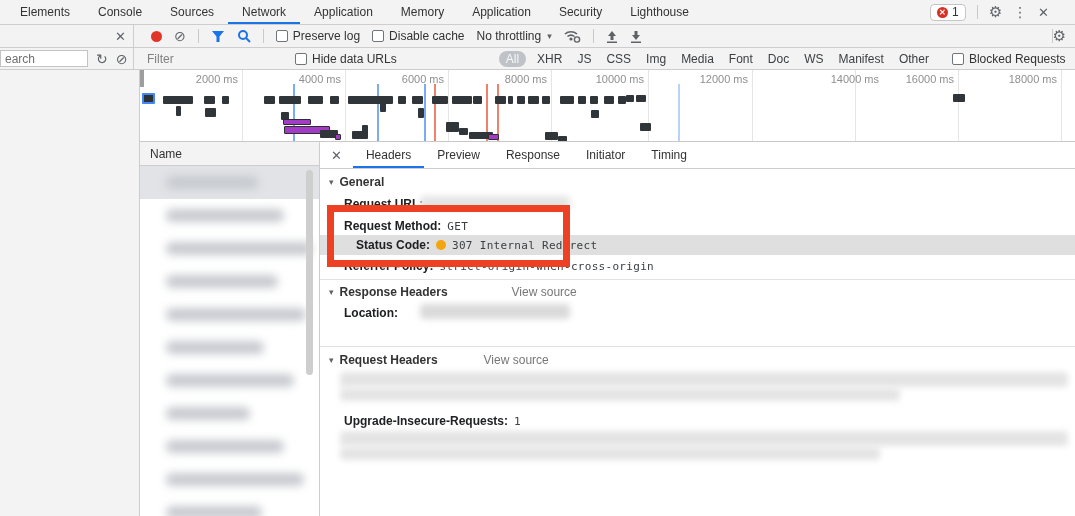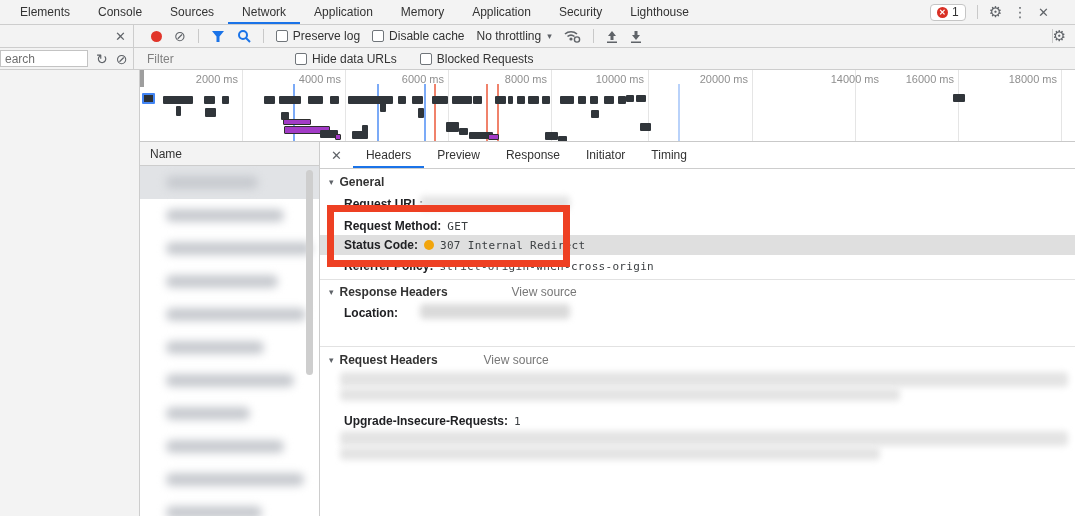--- a/index.html
+++ b/index.html
@@ -114,21 +114,21 @@
   .dtab.selected { box-shadow:inset 0 -2px 0 #1a73e8; }
   .sec-h { position:absolute; left:9px; display:flex; align-items:center; gap:6px; font-weight:bold; color:#333; }
   .disc { font-size:9px; color:#5f6368; font-weight:normal; }
   .view-src { font-weight:normal; color:#777; margin-left:14px; }
   .vs-resp { margin-left:58px; }
   .vs-req { margin-left:40px; }
   .kv { position:absolute; left:24px; display:flex; align-items:center; gap:6px; }
   .key { font-weight:bold; color:#202124; }
   .val-mono { font-family:"DejaVu Sans Mono", monospace; font-size:11px; color:#3c4043; letter-spacing:0.3px; }
   .status-band { position:absolute; left:0; right:0; height:20px; background:#dfdfdf; }
-  .status-inner { position:absolute; left:24px; top:3px; display:flex; align-items:center; gap:6px; }
+  .status-inner { position:absolute; left:36px; top:3px; display:flex; align-items:center; gap:6px; }
   .status-dot { width:10px; height:10px; border-radius:50%; background:#f2a50c; }
   .divider { position:absolute; left:0; right:0; border-top:1px solid #e2e2e2; }
   .dredact { position:absolute; background:#dadada; border-radius:4px; filter:blur(3px); }
   .dredact.light { background:#e4e4e4; }
   .red-annot {
     position:absolute; left:7px; top:63px; width:243px; height:62px;
     border:7px solid #ee4023; pointer-events:none; z-index:5;
   }
 </style>
 </head>
@@ -216,41 +216,54 @@
       <input class="search-input" value="earch" style="">
       <span class="refresh-ic">↻</span>
       <span class="block-ic">⊘</span>
     </div>
     <div class="row3-main">
       <span class="filter-ph">Filter</span>
       <label class="chk">
         <span class="box"></span>
         <span>Hide data URLs</span>
       </label>
+      <div class="pillbar" id="pills">
+          <div class="pill selected">All</div>
+          <div class="pill">XHR</div>
+          <div class="pill">JS</div>
+          <div class="pill">CSS</div>
+          <div class="pill">Img</div>
+          <div class="pill">Media</div>
+          <div class="pill">Font</div>
+          <div class="pill">Doc</div>
+          <div class="pill">WS</div>
+          <div class="pill">Manifest</div>
+          <div class="pill">Other</div>
+        </div>
       <label class="chk chk-gap">
         <span class="box"></span>
         <span>Blocked Requests</span>
       </label>
     </div>
   </div>
 
   <div class="overview" id="overview">
     <span class="scroll-nub"></span>
   <div class="gridline" style="left: 102px;"></div>
       <div class="tick-label" style="left: 28px;">2000 ms</div>
       <div class="gridline" style="left: 205px;"></div>
       <div class="tick-label" style="left: 131px;">4000 ms</div>
       <div class="gridline" style="left: 308px;"></div>
       <div class="tick-label" style="left: 234px;">6000 ms</div>
       <div class="gridline" style="left: 411px;"></div>
       <div class="tick-label" style="left: 337px;">8000 ms</div>
       <div class="gridline" style="left: 508px;"></div>
       <div class="tick-label" style="left: 434px; text-align: right;">10000 ms</div>
       <div class="gridline" style="left: 612px;"></div>
-      <div class="tick-label" style="left: 538px;">20000 ms</div>
+      <div class="tick-label" style="left: 538px;">12000 ms</div>
       <div class="gridline" style="left: 715px;"></div>
       <div class="tick-label" style="left: 669px;">14000 ms</div>
       <div class="gridline" style="left: 818px;"></div>
       <div class="tick-label" style="left: 744px;">16000 ms</div>
       <div class="gridline" style="left: 921px;"></div>
       <div class="tick-label" style="left: 847px;">18000 ms</div>
       <div class="marker dcl" style="left: 153px;"></div>
       <div class="marker dcl" style="left: 237px;"></div>
       <div class="marker dcl" style="left: 284px;"></div>
       <div class="marker load" style="left: 294px;"></div>

